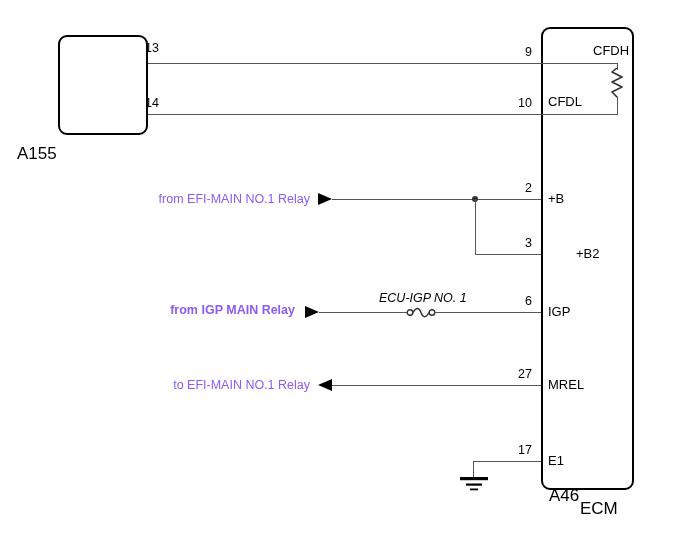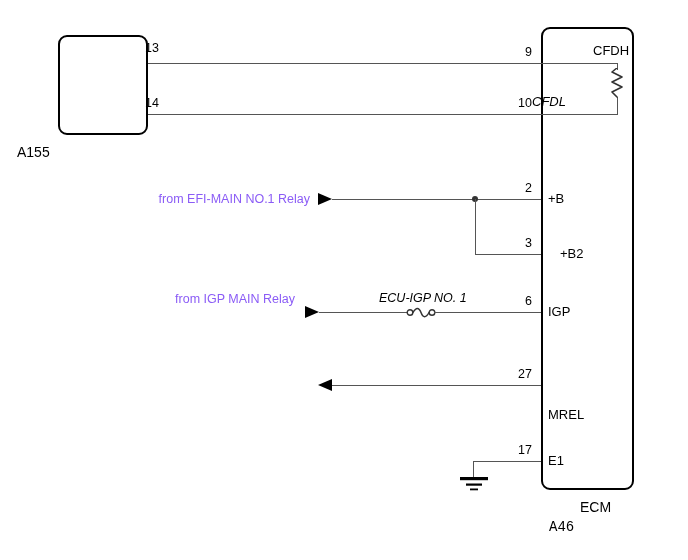--- a/index.html
+++ b/index.html
@@ -70,21 +70,21 @@
   .src-label {
     position: absolute;
     font-size: 12.5px;
     line-height: 1;
     white-space: nowrap;
     text-align: right;
     color: #8b5cf6;
   }
   .caption {
     position: absolute;
-    font-size: 14px;
+    font-size: 17px;
     line-height: 1;
     white-space: nowrap;
     color: #000000;
   }
   .fuse-label {
     position: absolute;
     font-size: 12.5px;
     line-height: 1;
     white-space: nowrap;
     color: #000000;
@@ -139,21 +139,21 @@
   <div class="wire-h" style="left:148px; top:114px; width:393px;"></div>
 
   <div class="caption" style="left:17px; top:145px;">A155</div>
 
   <div class="component-box" id="ecm-box"></div>
 
   <div class="pin-num" style="left:500px; top:46px; width:32px;">9</div>
   <div class="signal-label" style="left:548px; top:44px;margin-left:45px;">CFDH</div>
 
   <div class="pin-num" style="left:500px; top:97px; width:32px;">10</div>
-  <div class="signal-label" style="left:532px; top:95px;font-style:italic;">CFDL</div>
+  <div class="signal-label" style="left:548px; top:95px;">CFDL</div>
 
   <div class="wire-h" style="left:541px; top:63px; width:77px;"></div>
   <div class="wire-h" style="left:541px; top:114px; width:77px;"></div>
   <div class="wire-v" style="left:617px; top:63px; height:7px;"></div>
   <div class="wire-v" style="left:617px; top:97px; height:18px;"></div>
 
   <div class="symbol" style="left:609px; top:68px;">
     <svg width="18" height="30" viewBox="0 0 18 30">
       <polyline points="8,0 3,4 13,9 3,14 13,19 3,24 8,29" fill="none" stroke="#333333" stroke-width="1.6" stroke-linejoin="round" stroke-linecap="round"></polyline>
     </svg>
@@ -163,56 +163,57 @@
   <div class="arrow-right" style="left:318px; top:192.5px;"></div>
   <div class="wire-h" style="left:332px; top:199px; width:209px;"></div>
   <div class="junction-dot" style="left:472px; top:196px;"></div>
   <div class="wire-v" style="left:475px; top:199px; height:55px;"></div>
   <div class="wire-h" style="left:475px; top:254px; width:66px;"></div>
 
   <div class="pin-num" style="left:500px; top:182px; width:32px;">2</div>
   <div class="signal-label" style="left:548px; top:192px;">+B</div>
 
   <div class="pin-num" style="left:500px; top:237px; width:32px;">3</div>
-  <div class="signal-label" style="left:560px; top:247px;">+B2</div>
-
-  <div class="src-label" style="left:110px; top:293px; width:185px;">from IGP MAIN Relay</div>
+  <div class="signal-label" style="left:576px; top:247px;">+B2</div>
+
+  <div class="src-label" style="left:110px; top:304px; width:185px;font-weight:bold;">from IGP MAIN Relay</div>
   <div class="arrow-right" style="left:305px; top:305.5px;"></div>
   <div class="wire-h" style="left:319px; top:312px; width:88px;"></div>
 
   <div class="fuse-label" style="left:379px; top:292px;font-style:italic;">ECU-IGP NO. 1</div>
   <div class="symbol" style="left:406px; top:305px;">
     <svg width="30" height="15" viewBox="0 0 30 15">
       <circle cx="4" cy="7.5" r="2.8" fill="#ffffff" stroke="#333333" stroke-width="1.4"></circle>
       <circle cx="26" cy="7.5" r="2.8" fill="#ffffff" stroke="#333333" stroke-width="1.4"></circle>
       <path d="M7 7.5 C 10 2, 13 2, 15 7.5 C 17 13, 20 13, 23 7.5" fill="none" stroke="#333333" stroke-width="1.5" stroke-linecap="round"></path>
     </svg>
   </div>
 
   <div class="wire-h" style="left:434px; top:312px; width:107px;"></div>
 
   <div class="pin-num" style="left:500px; top:295px; width:32px;">6</div>
   <div class="signal-label" style="left:548px; top:305px;">IGP</div>
 
+  <div class="src-label" style="left:110px; top:379px; width:200px;">to EFI-MAIN NO.1 Relay</div>
   <div class="arrow-left" style="left:318px; top:378.5px;"></div>
   <div class="wire-h" style="left:332px; top:385px; width:209px;"></div>
 
   <div class="pin-num" style="left:494px; top:368px; width:38px;">27</div>
-  <div class="signal-label" style="left:548px; top:378px;margin-top:30px;">MREL</div>
+  <div class="signal-label" style="left:548px; top:378px;">MREL</div>
 
   <div class="pin-num" style="left:494px; top:444px; width:38px;">17</div>
   <div class="signal-label" style="left:548px; top:454px;">E1</div>
 
   <div class="wire-h" style="left:473px; top:461px; width:68px;"></div>
   <div class="wire-v" style="left:473px; top:461px; height:17px;"></div>
 
   <div class="symbol" style="left:459px; top:474px;">
     <svg width="30" height="20" viewBox="0 0 30 20">
       <rect x="1" y="3" width="28" height="3.2" fill="#000000"></rect>
       <rect x="7" y="9.5" width="16" height="2.2" fill="#000000"></rect>
       <rect x="11" y="14.5" width="8" height="1.8" fill="#000000"></rect>
     </svg>
   </div>
 
-  <div class="caption" style="left:549px; top:520px;font-family:Liberation Mono, monospace;">A46</div>
+  <div class="caption" style="left:549px; top:487px;">A46</div>
   <div class="caption" style="left:580px; top:500px;">ECM</div>
 
 </div>
 
 </body></html>

